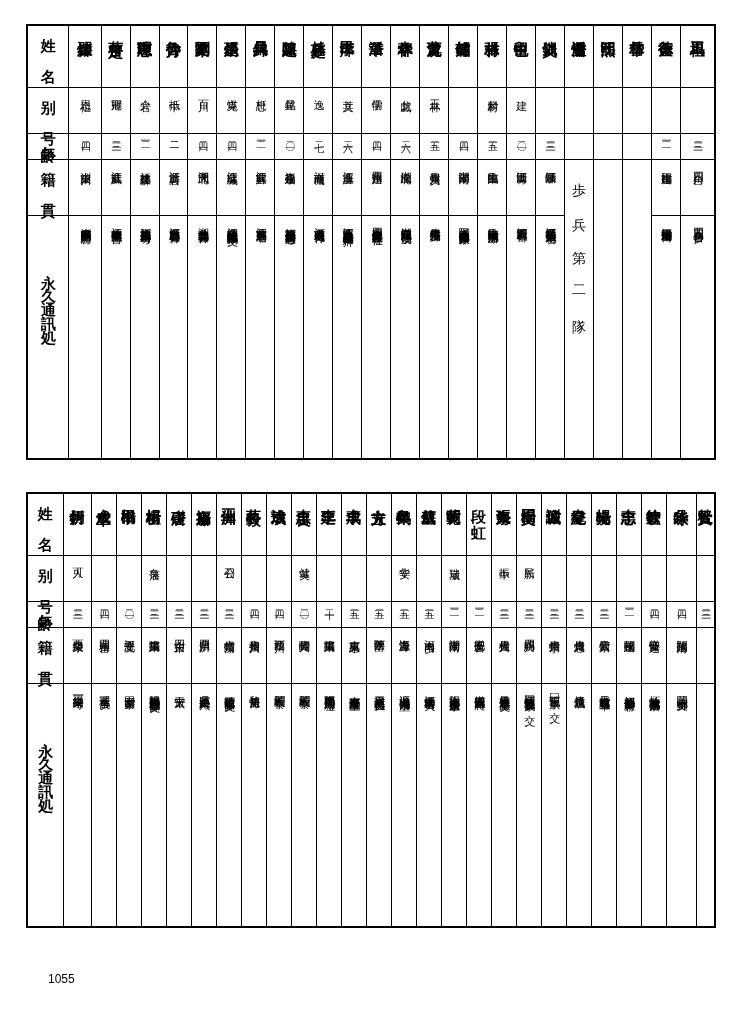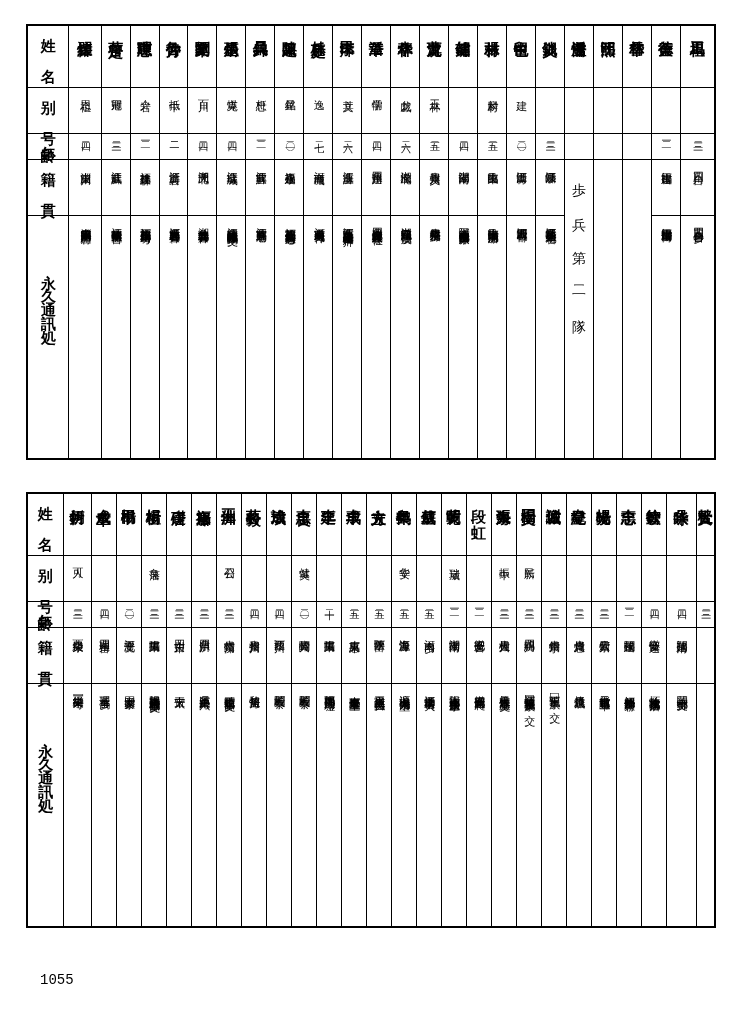--- a/index.html
+++ b/index.html
@@ -79,24 +79,24 @@
     font-size: 15px;
     font-weight: bold;
     letter-spacing: 14px;
   }
   .spanned .vtext {
     font-size: 14px;
     letter-spacing: 10px;
   }
   .page-number {
     position: absolute;
-    left: 40px;
+    left: 48px;
     top: 972px;
-    font-size: 14px;
-    font-family: Liberation Mono, monospace;
+    font-size: 12px;
+    font-family: Liberation Sans, sans-serif;
   }
 </style>
 </head>
 <body>
 
 <div class="page">
 
   <table class="roster" style="left:26px; top:24px; width:690px;">
     <colgroup>
       <col style="width:36px">

